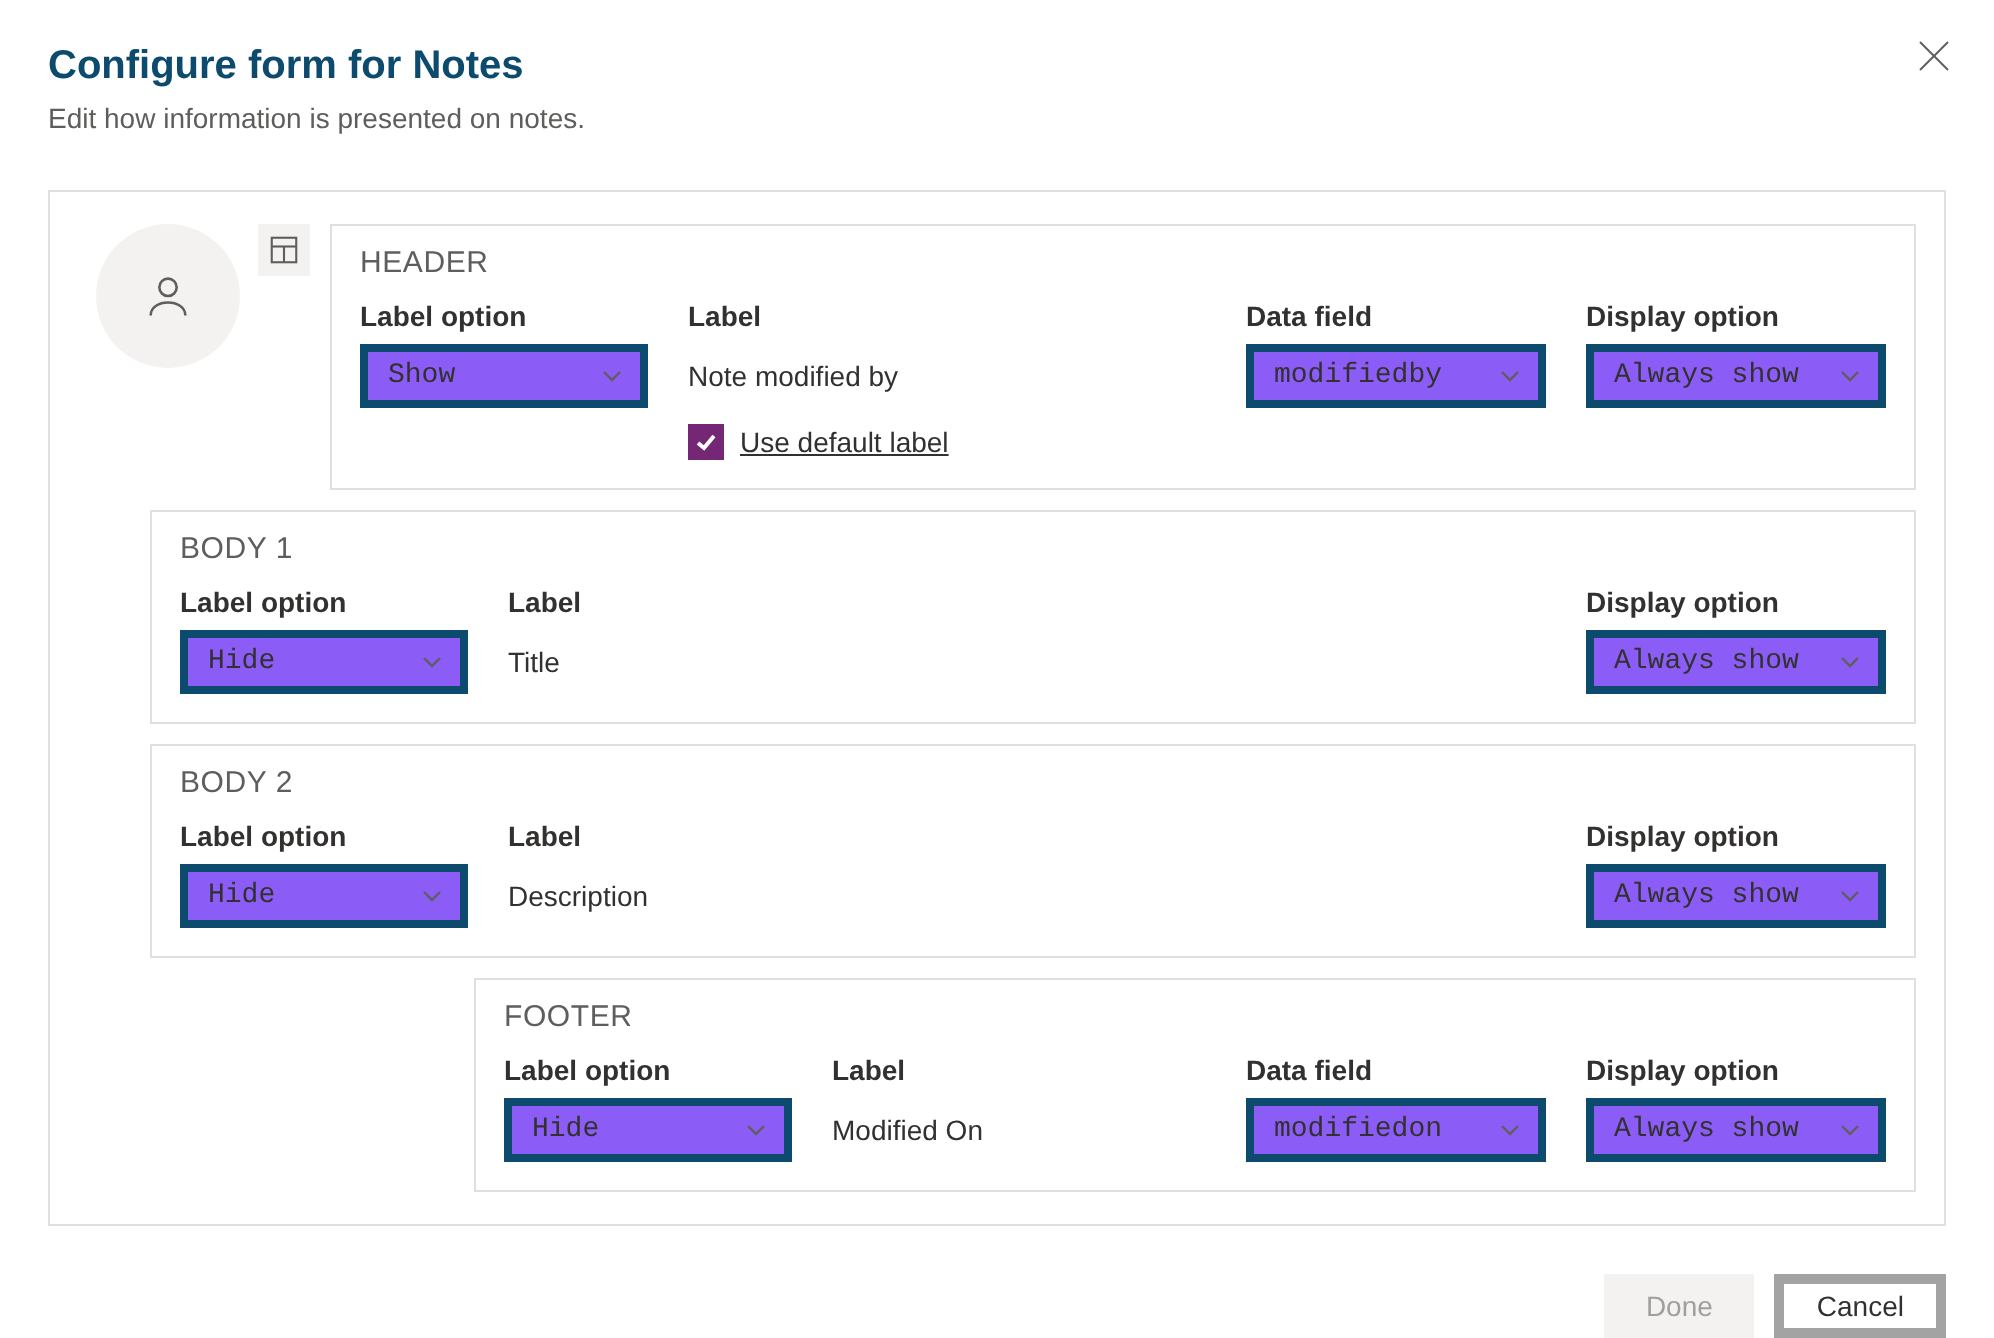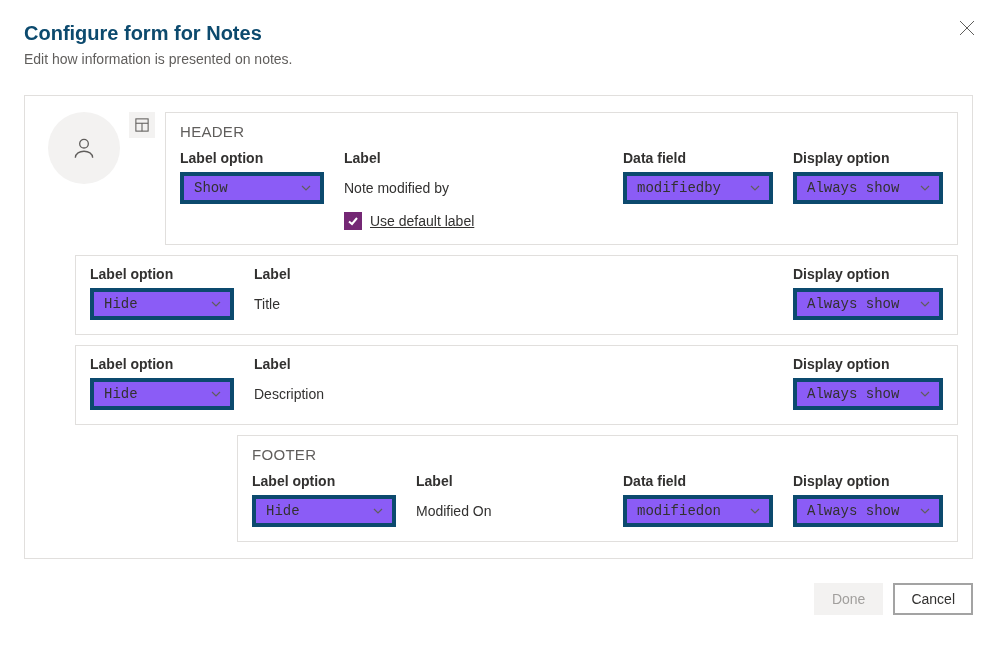--- a/index.html
+++ b/index.html
@@ -150,21 +150,21 @@
     display: flex;
     justify-content: flex-end;
     gap: 10px;
     margin-top: 24px;
   }
   .btn {
     min-width: 68px;
     height: 32px;
     padding: 0 16px;
     font-size: 14px;
-    border: 2px solid #a3a3a3;
+    border: 5px solid #a3a3a3;
     background: #fff;
     cursor: pointer;
     color: #323130;
     display:flex; align-items:center; justify-content:center;
   }
   .btn.disabled {
     background: #f3f2f1;
     border-color: #f3f2f1;
     color: #a19f9d;
     cursor: not-allowed;
@@ -248,20 +248,21 @@
                 <span>Always show</span>
                 <span class="chev"><svg viewBox="0 0 12 12" fill="none" stroke="currentColor" stroke-width="1.2">
                       <polyline points="2,4 6,8 10,4"></polyline>
                     </svg></span>
               </div>
             </div>
           </div>
         </div>
 
         <div class="section body-section">
+          <div class="section-title">BODY 1</div>
           <div class="field-row">
             <div class="field w-labelopt">
               <div class="field-label">Label option</div>
               <div class="select">
                 <span>Hide</span>
                 <span class="chev"><svg viewBox="0 0 12 12" fill="none" stroke="currentColor" stroke-width="1.2">
                       <polyline points="2,4 6,8 10,4"></polyline>
                     </svg></span>
               </div>
             </div>
@@ -275,20 +276,21 @@
                 <span>Always show</span>
                 <span class="chev"><svg viewBox="0 0 12 12" fill="none" stroke="currentColor" stroke-width="1.2">
                       <polyline points="2,4 6,8 10,4"></polyline>
                     </svg></span>
               </div>
             </div>
           </div>
         </div>
 
         <div class="section body-section">
+          <div class="section-title">BODY 2</div>
           <div class="field-row">
             <div class="field w-labelopt">
               <div class="field-label">Label option</div>
               <div class="select">
                 <span>Hide</span>
                 <span class="chev"><svg viewBox="0 0 12 12" fill="none" stroke="currentColor" stroke-width="1.2">
                       <polyline points="2,4 6,8 10,4"></polyline>
                     </svg></span>
               </div>
             </div>

